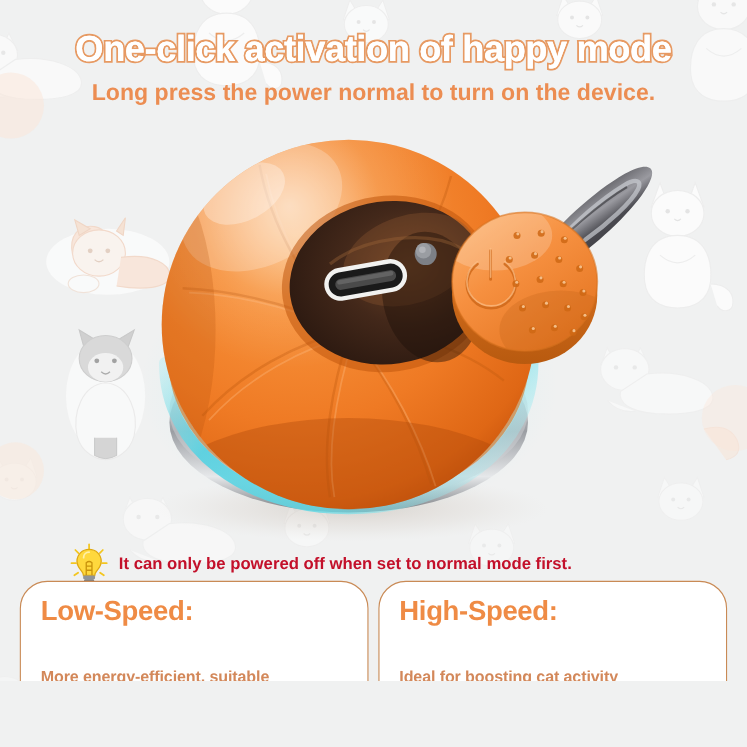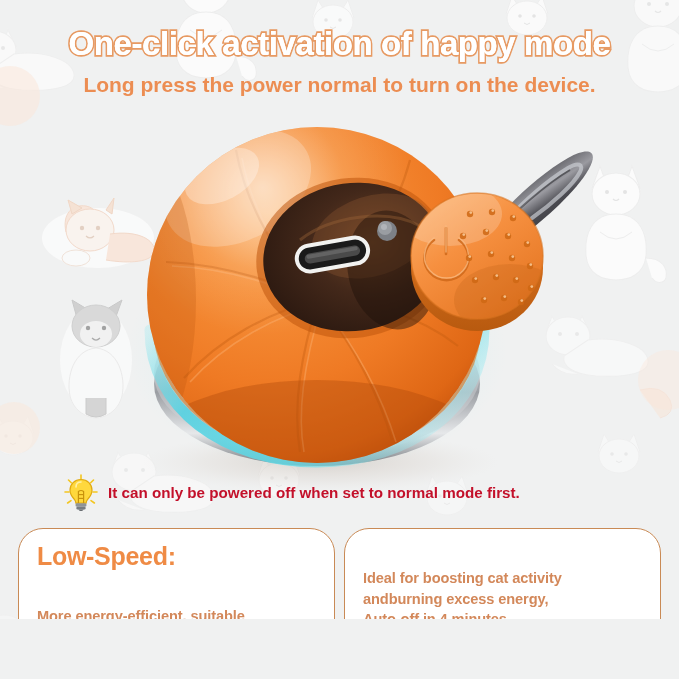--- a/index.html
+++ b/index.html
@@ -35,21 +35,21 @@
     margin-top:14px;
     font-size:21px; font-weight:700; line-height:1;
     color:#ec8d52; white-space:nowrap;
   }
 
   
   #product { position:absolute; left:0; top:0; width:679px; height:500px; z-index:4; }
 
   
   #warning-row {
-    position:absolute; left:63px; top:473px; z-index:7;
+    position:absolute; left:63px; top:493px; z-index:7;
     display:flex; align-items:center; gap:9px;
   }
   #bulb-icon { width:36px; height:40px; flex:none; }
   #warning-text {
     font-size:15.2px; font-weight:700; color:#c3102a;
     line-height:1; white-space:nowrap;
   }
 
   
   #cards {
@@ -441,19 +441,20 @@
   </div>
 
   <div id="cards">
     <div class="card">
       <div class="card-title">Low-Speed:</div>
       <div class="card-body">More energy-efficient, suitable
 for older or smaller cats,
 Auto-off in 5 minutes.</div>
     </div>
     <div class="card">
+      <div class="card-title">High-Speed:</div>
       <div class="card-body">Ideal for boosting cat activity
 andburning excess energy,
 Auto-off in 4 minutes.</div>
     </div>
   </div>
 
 </div>
 
 </body></html>

